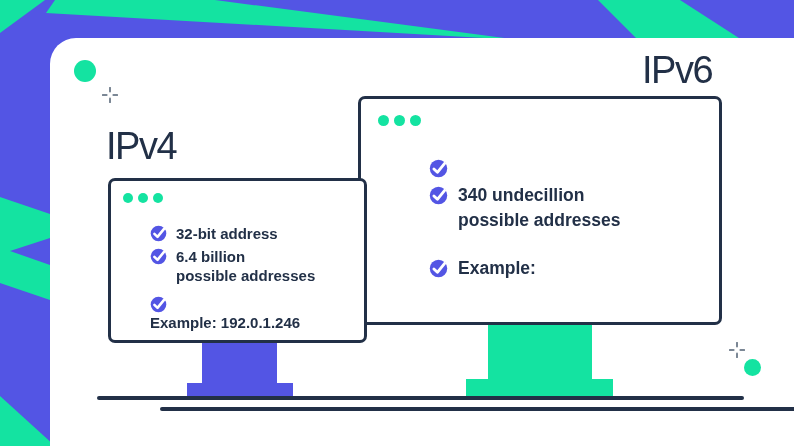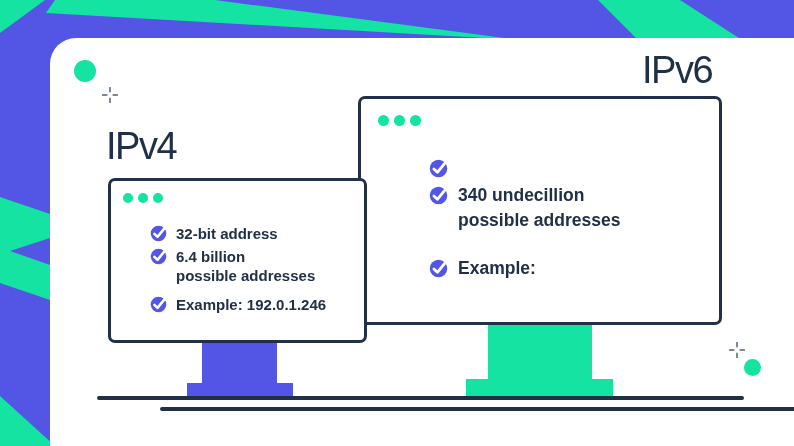--- a/index.html
+++ b/index.html
@@ -42,21 +42,21 @@
   .row{position:absolute;display:flex;align-items:flex-start;}
   .check{flex:0 0 auto;display:block;}
   .feature{font-weight:700;color:var(--navy);}
   .monitor-ipv6 .feature{font-size:17.5px;line-height:25px;}
   .monitor-ipv4 .feature{font-size:15px;line-height:19px;}
   .monitor-ipv6 .row{left:68px;}
   .monitor-ipv4 .row{left:39px;}
   .monitor-ipv6 .check{width:19px;height:19px;margin-right:10px;margin-top:3px;}
   .monitor-ipv4 .check{width:17px;height:17px;margin-right:9px;margin-top:1px;}
   .ip6-row1{top:57px;} .ip6-row2{top:84px;} .ip6-row3{top:157px;}
-  .ip4-row1{top:43px;} .ip4-row2{top:66px;} .ip4-row3{top:114px;}
+  .ip4-row1{top:43px;} .ip4-row2{top:66px;} .ip4-row3{top:114px;flex-direction:column;}
   
   .stand{position:absolute;z-index:1;}
   .stand .neck,.stand .base{position:absolute;}
   .stand-ipv4 .neck{left:202px;top:341px;width:75px;height:42px;background:var(--purple);}
   .stand-ipv4 .base{left:187px;top:383px;width:106px;height:15px;background:var(--purple);}
   .stand-ipv6 .neck{left:488px;top:323px;width:104px;height:56px;background:var(--green);}
   .stand-ipv6 .base{left:466px;top:379px;width:147px;height:19px;background:var(--green);}
   
   .desk-line{position:absolute;background:var(--navy);border-radius:2px;z-index:5;}
   .desk-line-1{left:97px;top:396px;width:647px;height:4px;}

